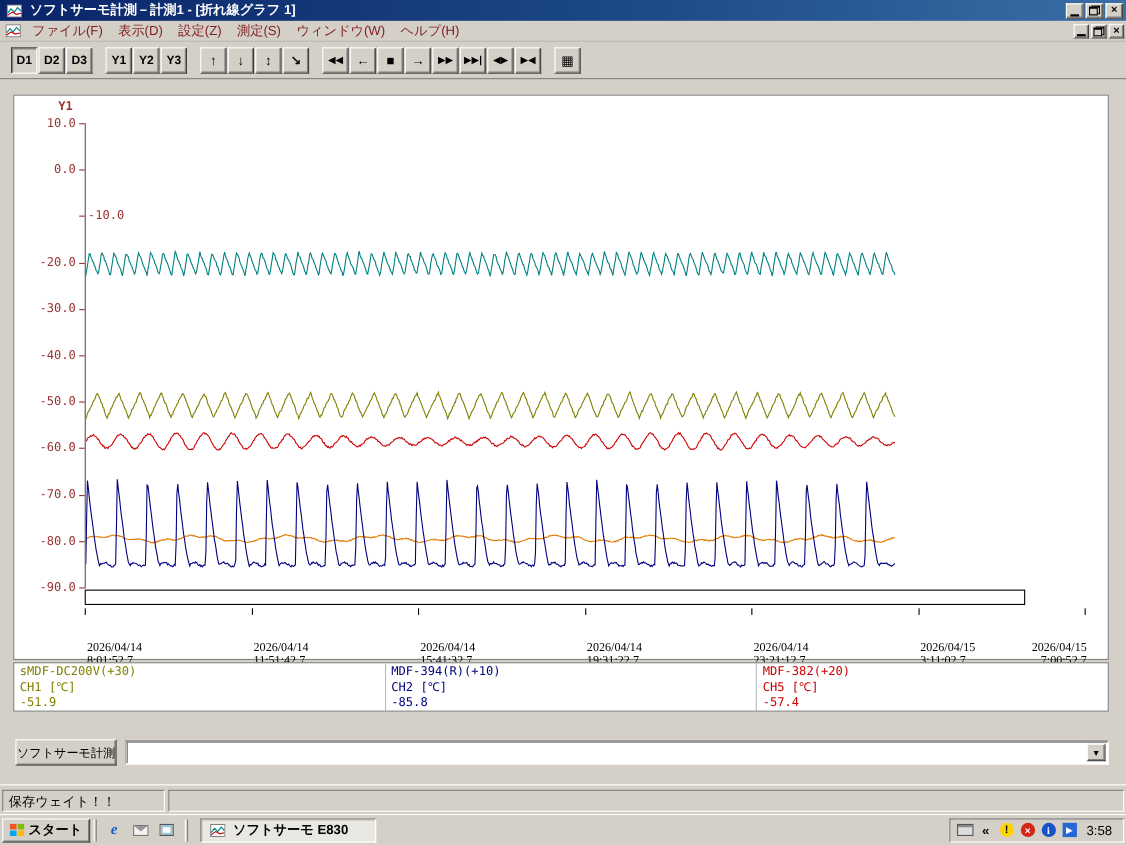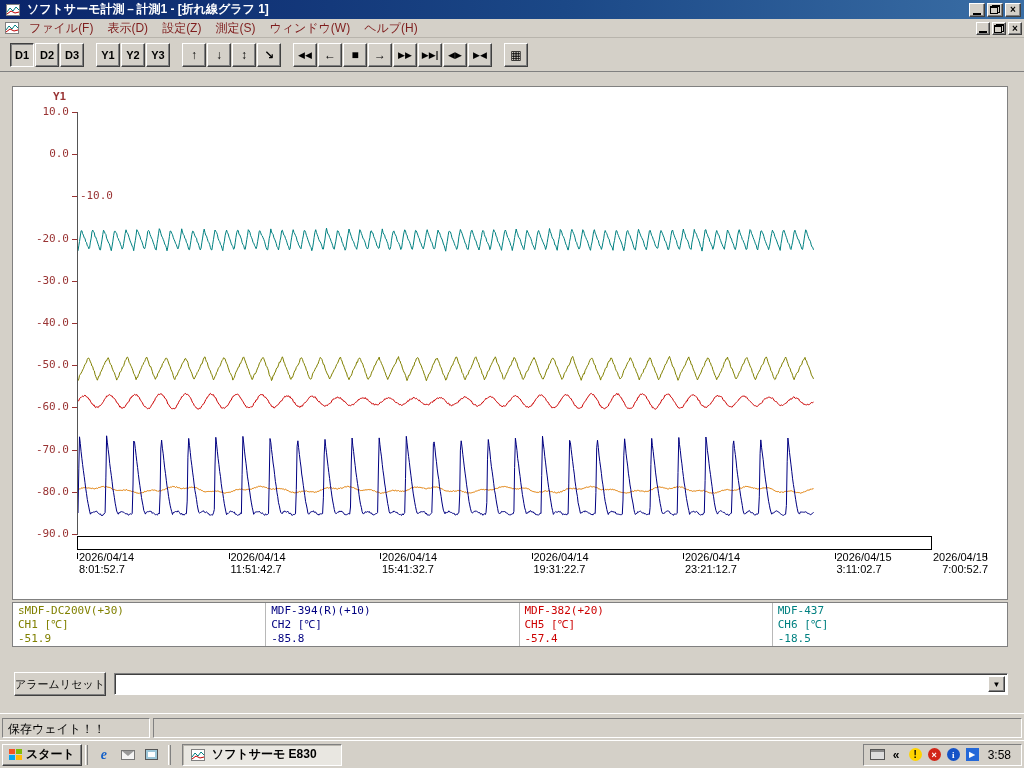--- a/index.html
+++ b/index.html
@@ -36,21 +36,21 @@
 
   
   #chartPanel{position:absolute;left:12px;top:86px;width:996px;height:514px;background:#ffffff;border:1px solid #808080;}
   .yname{position:absolute;left:40px;top:3px;font-family:"DejaVu Sans Mono",monospace;font-size:11px;font-weight:bold;}
   .ylabel{position:absolute;left:0;width:56px;text-align:right;font-family:"DejaVu Sans Mono",monospace;font-size:11px;line-height:14px;height:14px;}
   .ytick{position:absolute;left:59px;width:5px;height:1px;}
   .axisline{position:absolute;left:64px;top:25px;width:1px;height:423px;background:#555;}
   #plot{position:absolute;left:65px;top:25px;}
   .rangebox{position:absolute;left:64px;top:449px;width:855px;height:14px;background:#fff;border:1px solid #000;}
   .xtick{position:absolute;top:466px;width:1px;height:6px;background:#000;}
-  .xlabel{position:absolute;top:464px;font-family:Liberation Sans, sans-serif;font-size:11px;line-height:12px;color:#000;white-space:nowrap;}
+  .xlabel{position:absolute;top:496px;font-family:Liberation Serif, serif;font-size:11px;line-height:12px;color:#000;white-space:nowrap;}
   .xlabel.right{text-align:right;}
 
   
   #legendPanel{position:absolute;left:12px;top:602px;width:996px;height:45px;background:#fff;border:1px solid #808080;display:flex;gap:18px;}
   .leg-col{flex:1;border-left:1px solid #b8b8b8;padding:1px 5px;font-family:"DejaVu Sans Mono",monospace;font-size:11px;line-height:14px;overflow:hidden;white-space:nowrap;}
   .leg-col:first-child{border-left:none;}
 
   
   #alarmBtn{position:absolute;left:14px;top:672px;width:92px;height:24px;font-size:11px;display:flex;align-items:center;justify-content:center;}
   #comboBox{position:absolute;left:114px;top:673px;width:894px;height:22px;background:#fff;border:1px solid;border-color:#808080 #fff #fff #808080;box-shadow:inset 1px 1px 0 #404040;}
@@ -282,28 +282,23 @@
       <div class="leg-col" style="color: rgb(0, 0, 128);">
         <div>MDF-394(R)(+10)</div>
         <div>CH2 [℃]</div>
         <div>-85.8</div>
       </div>
       <div class="leg-col" style="color: rgb(204, 0, 0);">
         <div>MDF-382(+20)</div>
         <div>CH5 [℃]</div>
         <div>-57.4</div>
       </div>
-      <div class="leg-col" style="color: rgb(0, 128, 128);">
-        <div>MDF-437</div>
-        <div>CH6 [℃]</div>
-        <div>-18.5</div>
-      </div>
-    </div>
-
-  <div id="alarmBtn" class="raised">アラームリセット</div>
+    </div>
+
+  <div id="alarmBtn" class="raised">ソフトサーモ計測</div>
   <div id="comboBox">
     <span class="val"></span>
     <span class="combo-arrow raised">
         <span>▼</span>
       </span>
   </div>
 
   <div id="statusbar">
     <div class="spanel one sunken"><span>保存ウェイト！！</span></div>
     <div class="spanel two sunken"></div>

